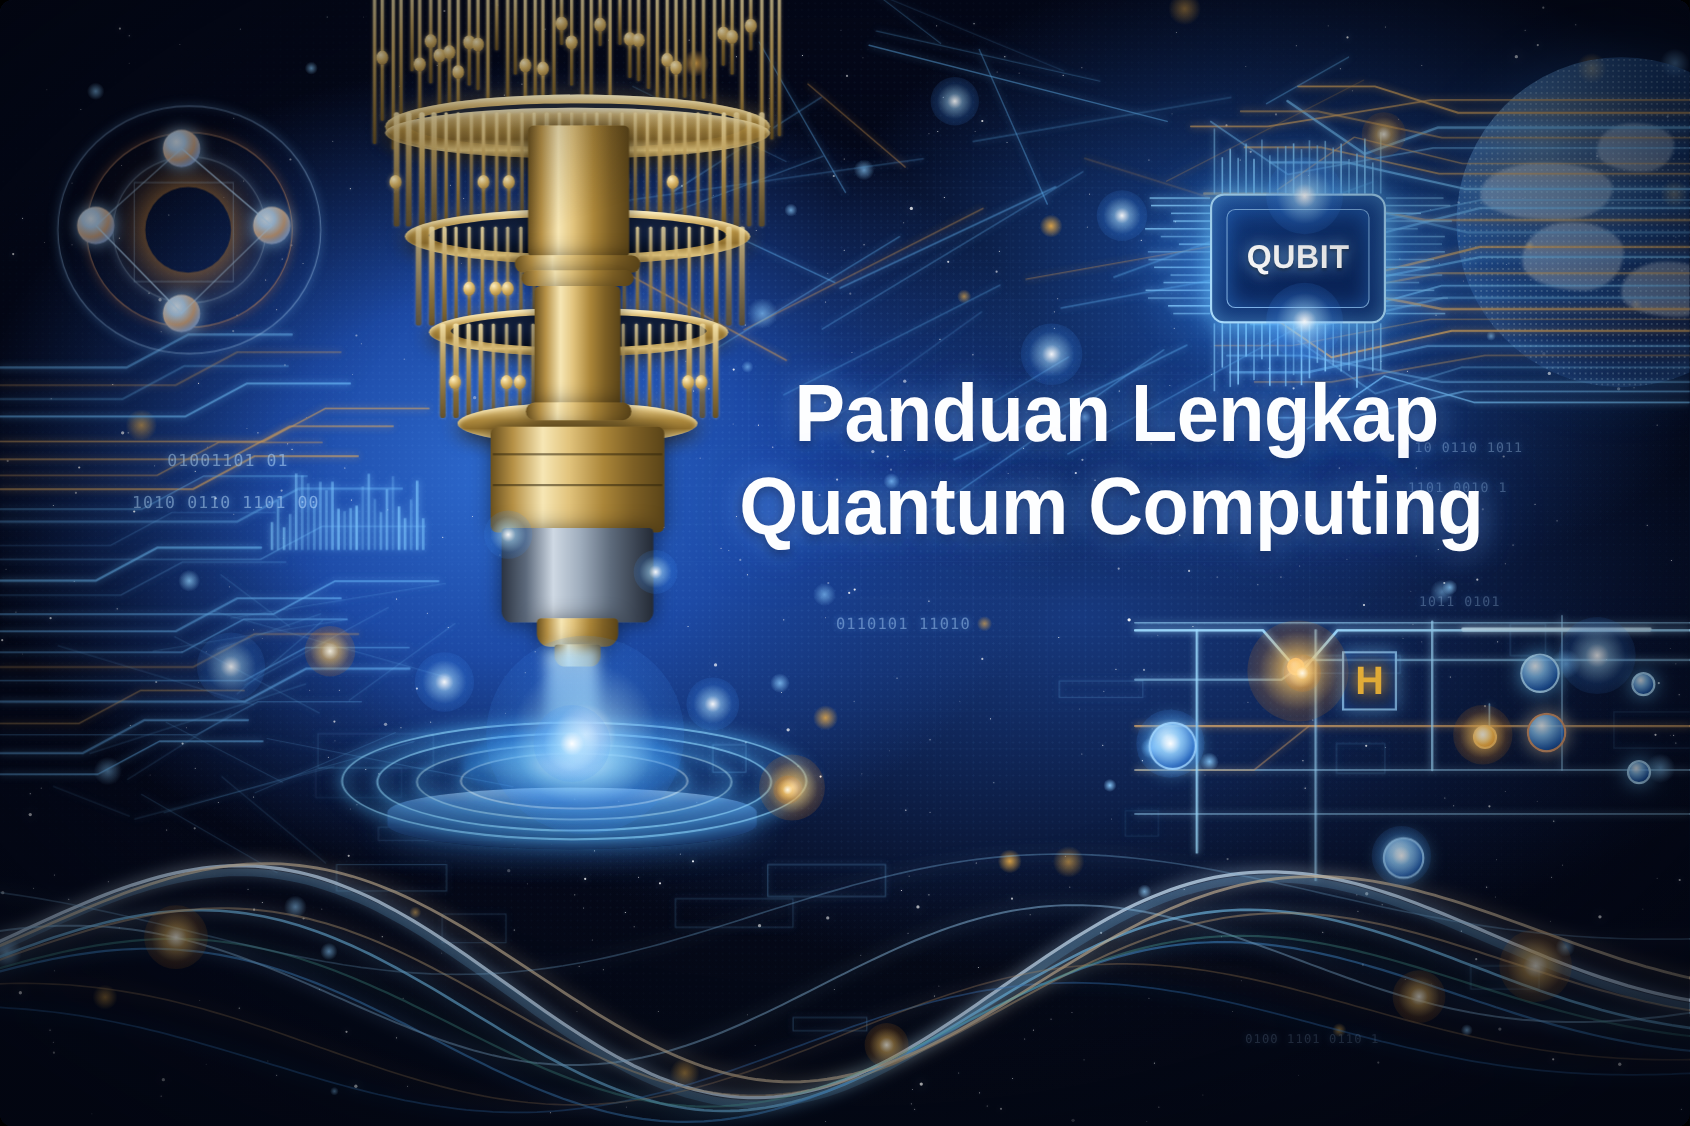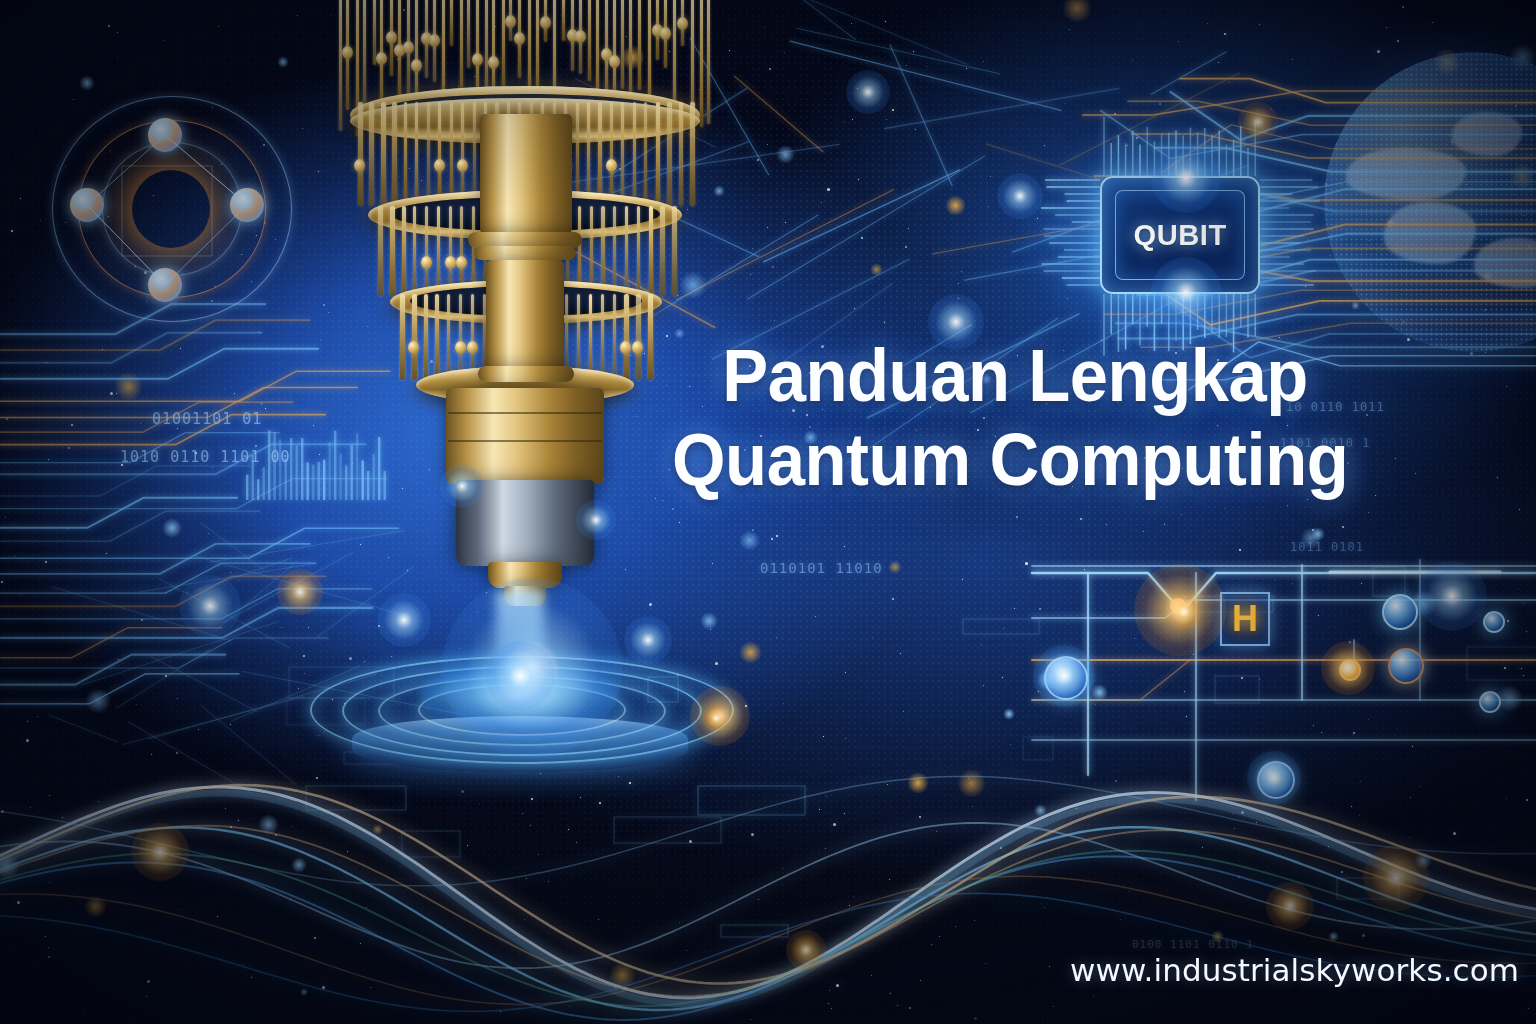--- a/index.html
+++ b/index.html
@@ -1,19 +1,20 @@
 <!DOCTYPE html>
 <html><head>
 <meta charset="utf-8">
 <style>
   html,body{margin:0;padding:0;background:#000;}
   #stage{
     position:relative;width:1536px;height:1024px;overflow:hidden;
     background:#061024;
     font-family:"Liberation Sans", sans-serif;
+    border-radius:12px;
   }
   .layer{position:absolute;inset:0;}
 
   
   #bg-base{
     background:
       radial-gradient(ellipse 700px 520px at 470px 430px, #2e6bd0 0%, #1d4aa6 32%, rgba(18,46,104,0) 72%),
       radial-gradient(ellipse 620px 420px at 1180px 250px, #1c4fa8 0%, rgba(15,40,96,0) 70%),
       radial-gradient(ellipse 900px 430px at 980px 560px, #17397f 0%, rgba(10,26,62,0) 75%),
       radial-gradient(ellipse 1200px 400px at 760px 960px, #050a18 0%, #05091a 55%, #04081a 100%),
@@ -1443,15 +1444,14 @@
   <div class="binary" style="left:1132px;top:938px;font-size:11px;opacity:.45;">0100 1101 0110 1</div>
   <div class="binary" style="left:1290px;top:540px;font-size:12px;opacity:.55;">1011 0101</div>
 
   <div class="layer" id="bg-vignette"></div>
 
   <div id="title">
     <span class="l1">Panduan Lengkap</span>
     <span class="l2">Quantum Computing</span>
   </div>
 
-  <div id="url">www.industrialskyworks.com</div>
 
 </div>
 
 </body></html>

